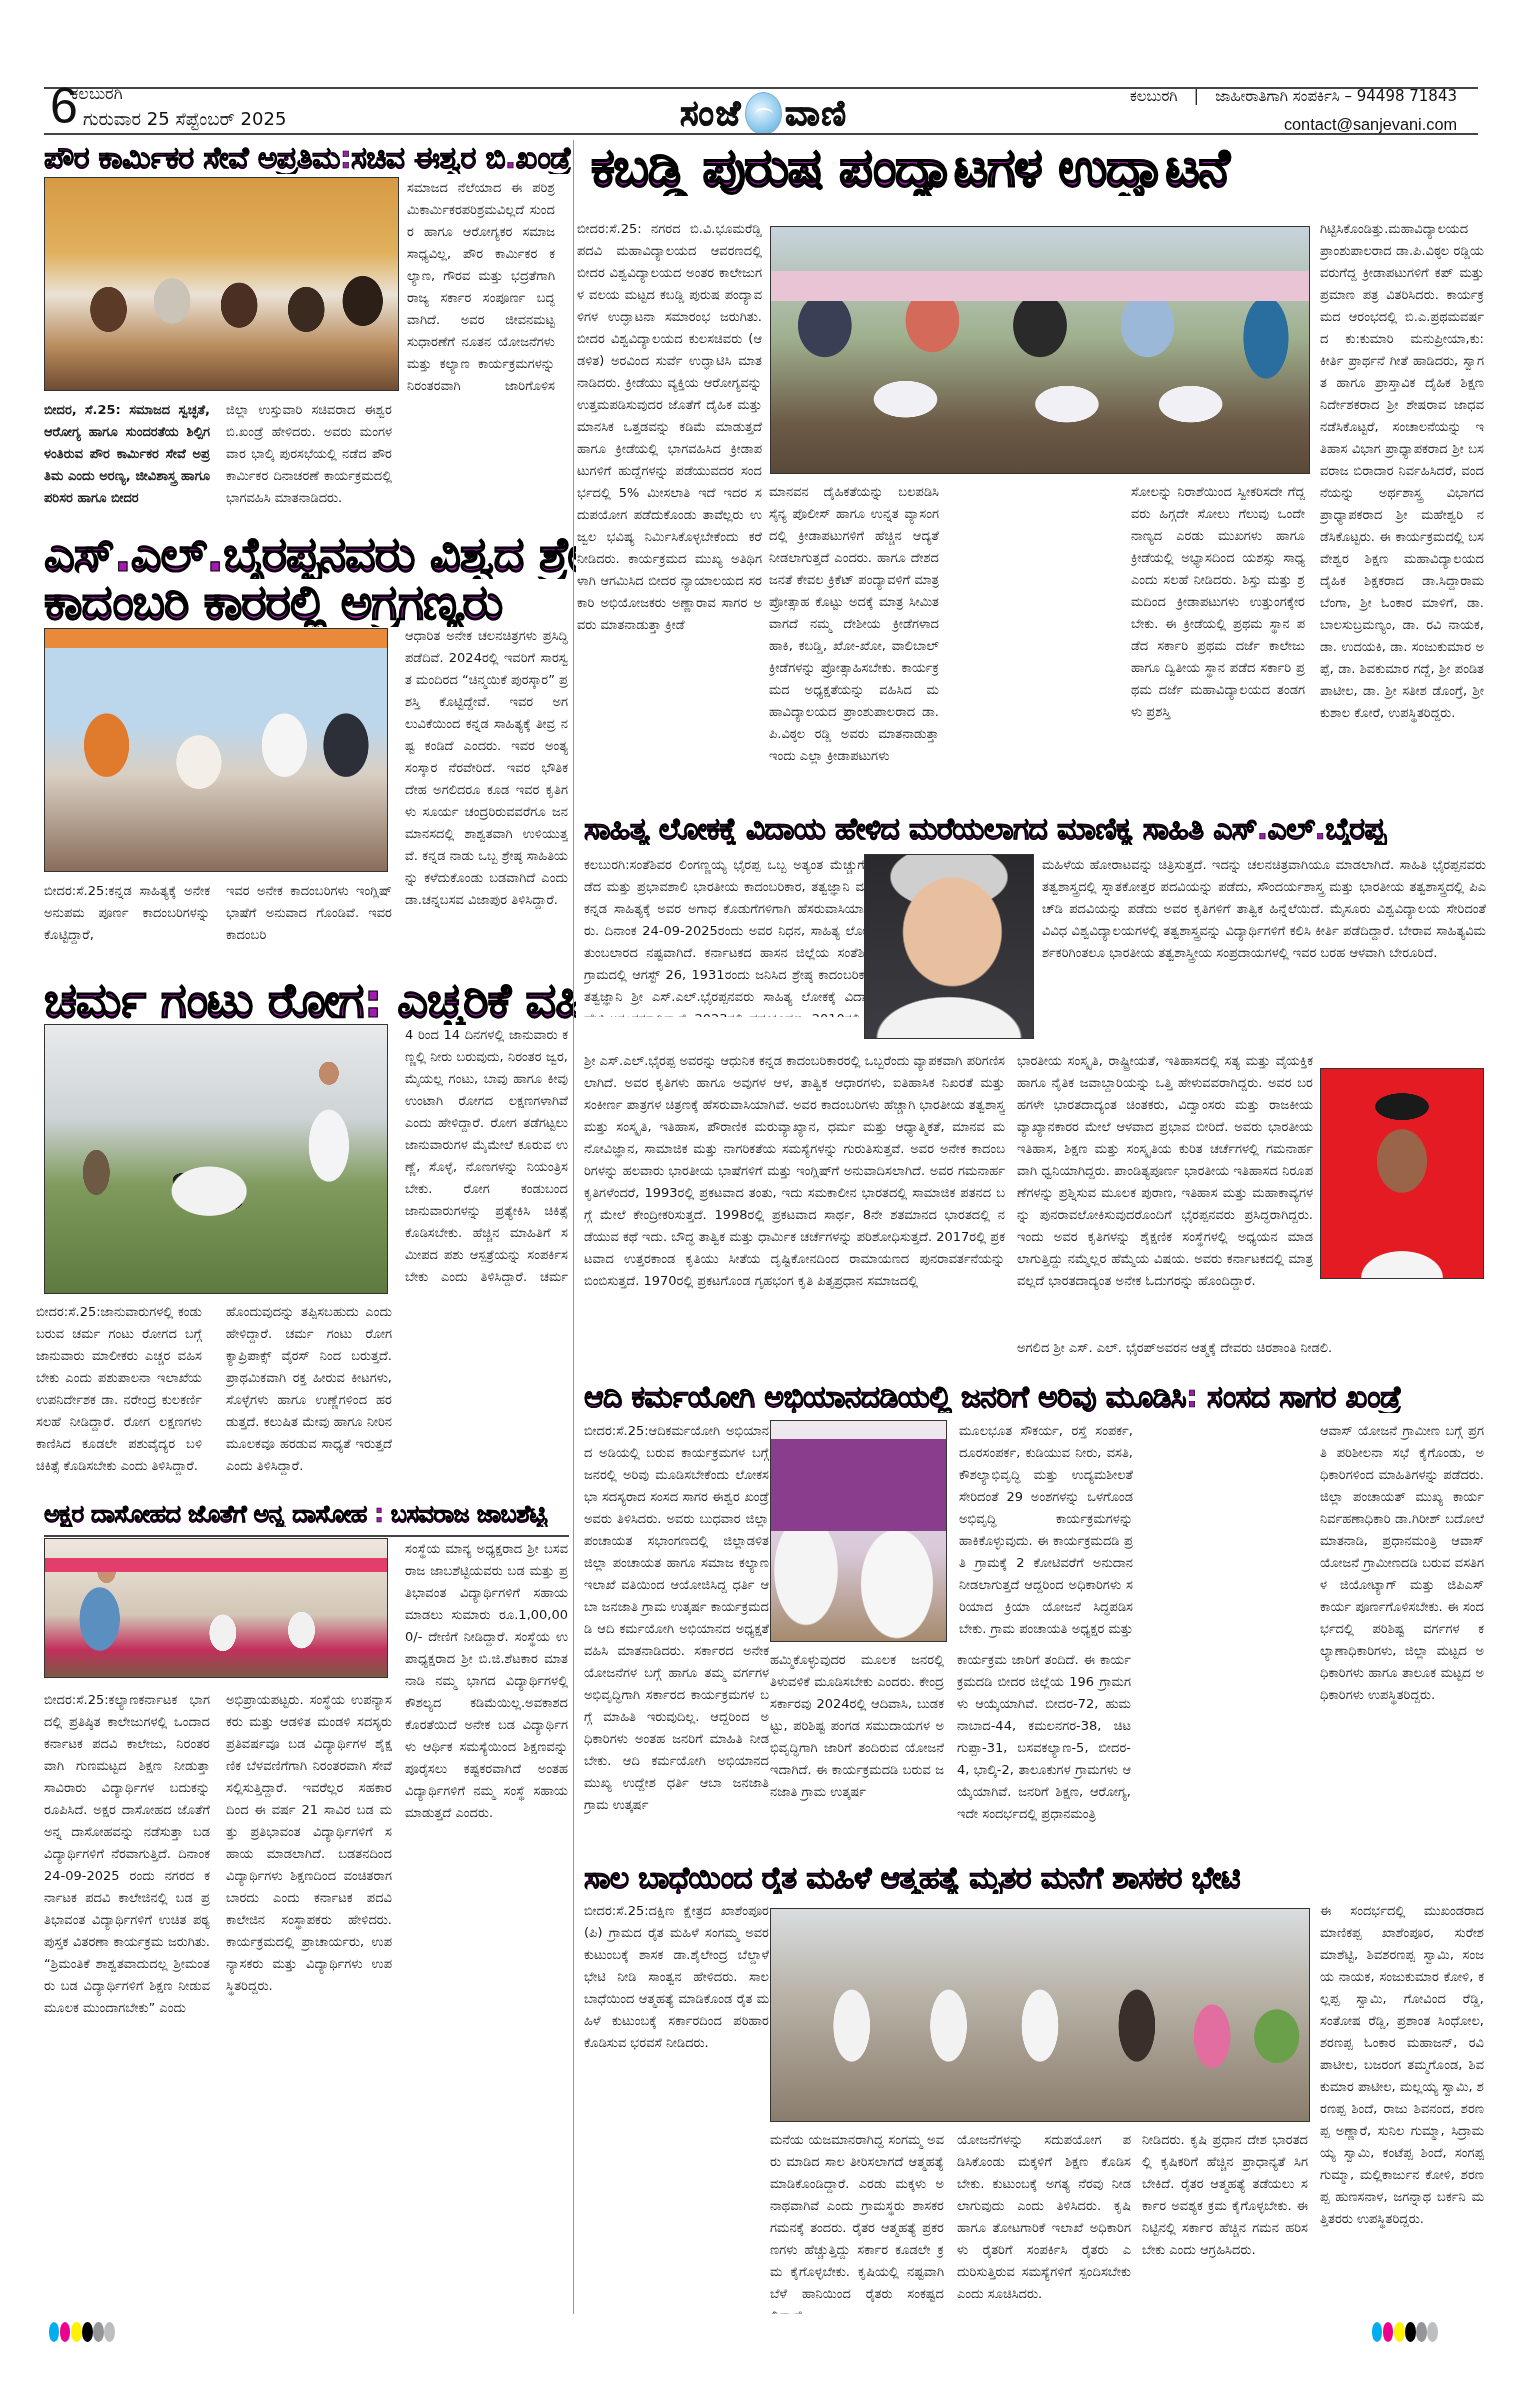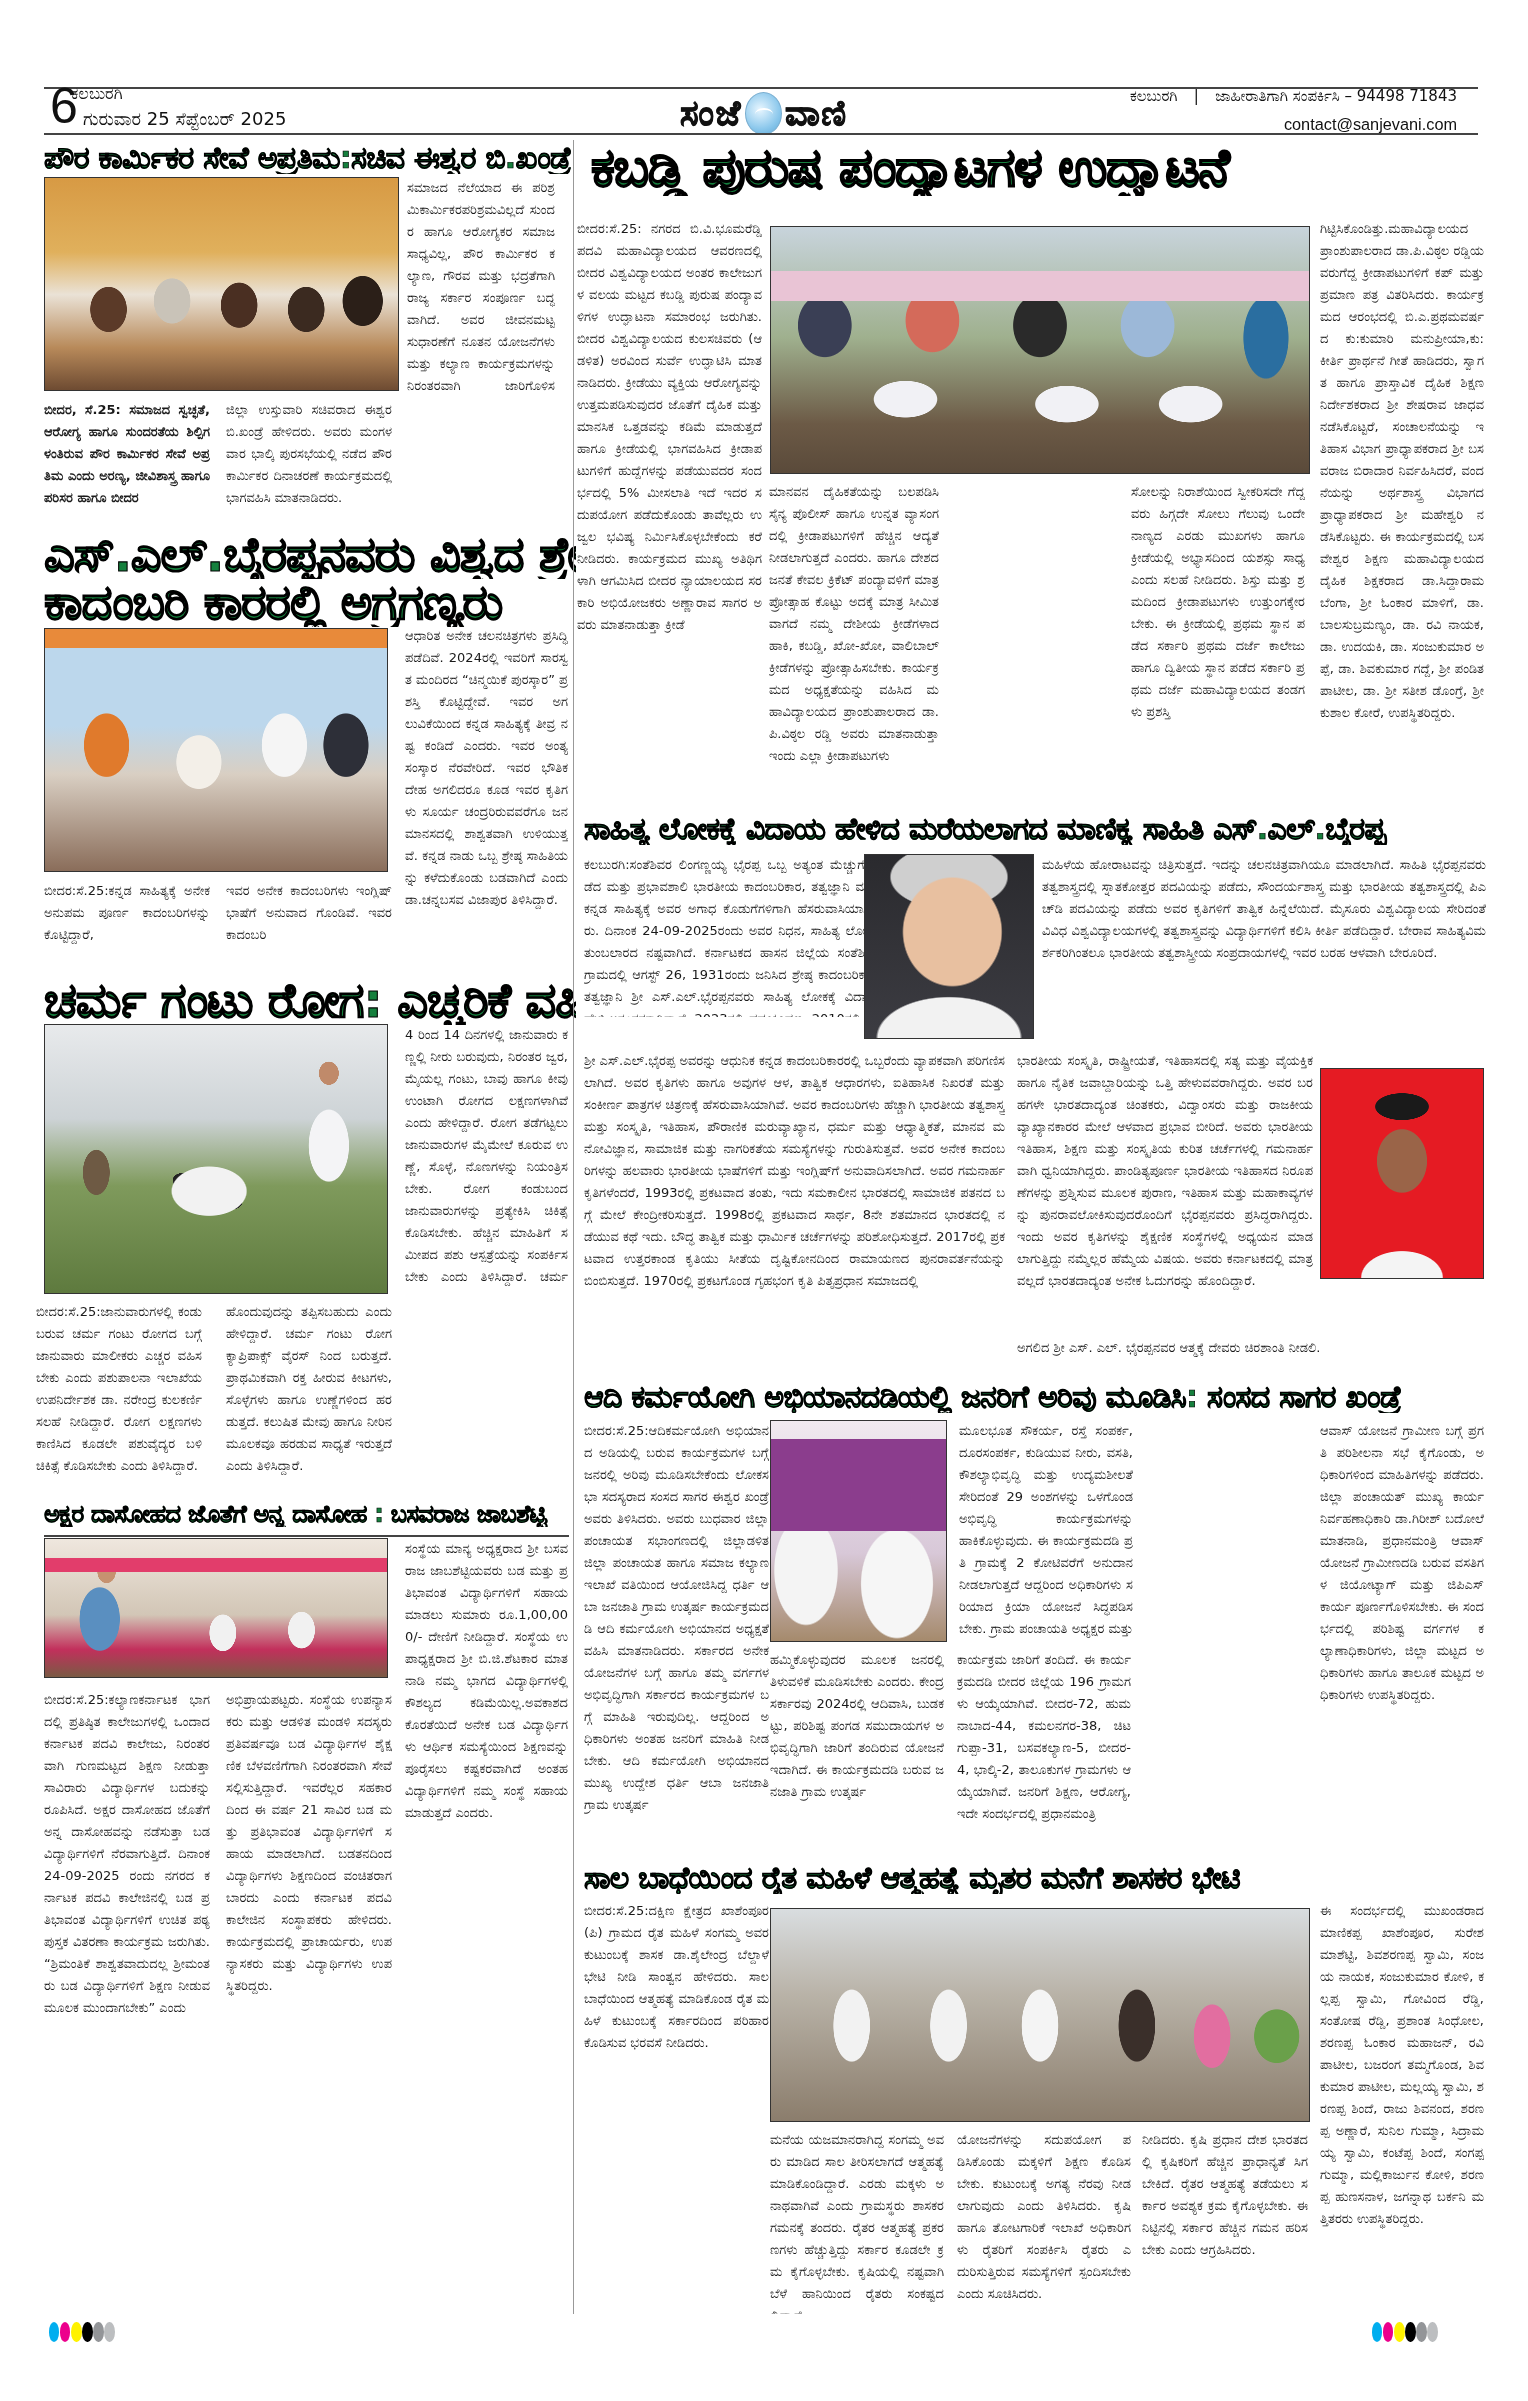--- a/index.html
+++ b/index.html
@@ -13,21 +13,21 @@
   .dateline-date { position: absolute; left: 83px; top: 108px; font-size: 18px; }
   .logo { position: absolute; left: 680px; top: 90px; height: 46px; display: flex; align-items: center; gap: 3px; }
   .logo-text { font-family: "DejaVu Serif", serif; font-weight: bold; font-size: 35px; color: #111; letter-spacing: 1.5px; -webkit-text-stroke: 0.7px #111; }
   .logo-globe { width: 37px; height: 43px; border-radius: 50%; background: radial-gradient(circle at 40% 40%, #e8f6ff 0, #8cc8ec 60%, #5aa6d6 100%); border: 1.5px solid #7aaed0; position: relative; }
   .logo-globe::after { content: ""; position: absolute; left: 9px; top: 15px; width: 18px; height: 10.4px; border-top: 2.2px solid #fff; border-radius: 50%; }
   .hdr-right { position: absolute; right: 71px; top: 87px; text-align: right; font-size: 15px; }
   .hdr-right .row1 { display: flex; gap: 16.3px; justify-content: flex-end; font-family: "DejaVu Sans", sans-serif; }
   .hdr-right .row2 { margin-top: 10.4px; font-family: Liberation Sans, sans-serif; font-size: 16.3px; }
 
   
-  .hl { position: absolute; font-family: "DejaVu Sans", sans-serif; font-weight: 900; color: #15803d; white-space: nowrap; overflow: hidden; line-height: 1.05; }
+  .hl { position: absolute; font-family: "DejaVu Sans", sans-serif; font-weight: 900; color: #a21caf; white-space: nowrap; overflow: hidden; line-height: 1.05; }
   .hl-xl { font-size: 53px; -webkit-text-stroke: 1.5px #000; letter-spacing: -1.5px; }
   .hl-l  { font-size: 48px; -webkit-text-stroke: 1.1px #000; letter-spacing: -1.1px; margin-top: 8px; }
   .hl-m  { font-size: 30px; -webkit-text-stroke: 0.7px #000; letter-spacing: -0.7px; }
   .hl-s  { font-size: 24px; -webkit-text-stroke: 0.6px #000; letter-spacing: -0.7px; }
 
   
   .col { position: absolute; font-size: 13px; line-height: 22px; text-align: justify; color: #1a1a1a; overflow: hidden; word-break: break-all; }
 
   
   .photo { position: absolute; border: 1.5px solid #333; overflow: hidden; }
@@ -160,21 +160,21 @@
 <div class="col" style="left:44px; top:1689px; width:166px; height:625px;">ಬೀದರ:ಸೆ.25:ಕಲ್ಯಾಣಕರ್ನಾಟಕ ಭಾಗದಲ್ಲಿ ಪ್ರತಿಷ್ಠಿತ ಕಾಲೇಜುಗಳಲ್ಲಿ ಒಂದಾದ ಕರ್ನಾಟಕ ಪದವಿ ಕಾಲೇಜು, ನಿರಂತರವಾಗಿ ಗುಣಮಟ್ಟದ ಶಿಕ್ಷಣ ನೀಡುತ್ತಾ ಸಾವಿರಾರು ವಿದ್ಯಾರ್ಥಿಗಳ ಬದುಕನ್ನು ರೂಪಿಸಿದೆ. ಅಕ್ಷರ ದಾಸೋಹದ ಜೊತೆಗೆ ಅನ್ನ ದಾಸೋಹವನ್ನು ನಡೆಸುತ್ತಾ ಬಡ ವಿದ್ಯಾರ್ಥಿಗಳಿಗೆ ನೆರವಾಗುತ್ತಿದೆ. ದಿನಾಂಕ 24-09-2025 ರಂದು ನಗರದ ಕರ್ನಾಟಕ ಪದವಿ ಕಾಲೇಜಿನಲ್ಲಿ ಬಡ ಪ್ರತಿಭಾವಂತ ವಿದ್ಯಾರ್ಥಿಗಳಿಗೆ ಉಚಿತ ಪಠ್ಯಪುಸ್ತಕ ವಿತರಣಾ ಕಾರ್ಯಕ್ರಮ ಜರುಗಿತು. “ಶ್ರಿಮಂತಿಕೆ ಶಾಶ್ವತವಾದುದಲ್ಲ ಶ್ರೀಮಂತರು ಬಡ ವಿದ್ಯಾರ್ಥಿಗಳಿಗೆ ಶಿಕ್ಷಣ ನೀಡುವ ಮೂಲಕ ಮುಂದಾಗಬೇಕು” ಎಂದು</div>
 <div class="col" style="left:226px; top:1689px; width:166px; height:625px;">ಅಭಿಪ್ರಾಯಪಟ್ಟರು. ಸಂಸ್ಥೆಯ ಉಪನ್ಯಾಸಕರು ಮತ್ತು ಆಡಳಿತ ಮಂಡಳಿ ಸದಸ್ಯರು ಪ್ರತಿವರ್ಷವೂ ಬಡ ವಿದ್ಯಾರ್ಥಿಗಳ ಶೈಕ್ಷಣಿಕ ಬೆಳವಣಿಗೆಗಾಗಿ ನಿರಂತರವಾಗಿ ಸೇವೆ ಸಲ್ಲಿಸುತ್ತಿದ್ದಾರೆ. ಇವರೆಲ್ಲರ ಸಹಕಾರದಿಂದ ಈ ವರ್ಷ 21 ಸಾವಿರ ಬಡ ಮತ್ತು ಪ್ರತಿಭಾವಂತ ವಿದ್ಯಾರ್ಥಿಗಳಿಗೆ ಸಹಾಯ ಮಾಡಲಾಗಿದೆ. ಬಡತನದಿಂದ ವಿದ್ಯಾರ್ಥಿಗಳು ಶಿಕ್ಷಣದಿಂದ ವಂಚಿತರಾಗಬಾರದು ಎಂದು ಕರ್ನಾಟಕ ಪದವಿ ಕಾಲೇಜಿನ ಸಂಸ್ಥಾಪಕರು ಹೇಳಿದರು. ಕಾರ್ಯಕ್ರಮದಲ್ಲಿ ಪ್ರಾಚಾರ್ಯರು, ಉಪನ್ಯಾಸಕರು ಮತ್ತು ವಿದ್ಯಾರ್ಥಿಗಳು ಉಪಸ್ಥಿತರಿದ್ದರು.</div>
 
 <div class="hl hl-m" style="left:584px; top:813px; width:902px;">ಸಾಹಿತ್ಯ ಲೋಕಕ್ಕೆ ವಿದಾಯ ಹೇಳಿದ ಮರೆಯಲಾಗದ ಮಾಣಿಕ್ಯ ಸಾಹಿತಿ ಎಸ್.ಎಲ್.ಬೈರಪ್ಪ</div>
 <div class="col" style="left:584px; top:854px; width:296px; height:163px;">ಕಲಬುರಗಿ:ಸಂತೆಶಿವರ ಲಿಂಗಣ್ಣಯ್ಯ ಭೈರಪ್ಪ ಒಬ್ಬ ಅತ್ಯಂತ ಮೆಚ್ಚುಗೆ ಪಡೆದ ಮತ್ತು ಪ್ರಭಾವಶಾಲಿ ಭಾರತೀಯ ಕಾದಂಬರಿಕಾರ, ತತ್ವಜ್ಞಾನಿ ಮತ್ತು ಕನ್ನಡ ಸಾಹಿತ್ಯಕ್ಕೆ ಅವರ ಅಗಾಧ ಕೊಡುಗೆಗಳಿಗಾಗಿ ಹೆಸರುವಾಸಿಯಾಗಿದ್ದರು. ದಿನಾಂಕ 24-09-2025ರಂದು ಅವರ ನಿಧನ, ಸಾಹಿತ್ಯ ಲೋಕಕ್ಕೆ ತುಂಬಲಾರದ ನಷ್ಟವಾಗಿದೆ. ಕರ್ನಾಟಕದ ಹಾಸನ ಜಿಲ್ಲೆಯ ಸಂತೆಶಿವರ ಗ್ರಾಮದಲ್ಲಿ ಆಗಸ್ಟ್ 26, 1931ರಂದು ಜನಿಸಿದ ಶ್ರೇಷ್ಠ ಕಾದಂಬರಿಕಾರ, ತತ್ವಜ್ಞಾನಿ ಶ್ರೀ ಎಸ್.ಎಲ್.ಭೈರಪ್ಪನವರು ಸಾಹಿತ್ಯ ಲೋಕಕ್ಕೆ ವಿದಾಯ ಹೇಳಿ ಅಸ್ತಂಗತರಾಗಿದ್ದಾರೆ. 2023ರಲ್ಲಿ ಪದ್ಮಭೂಷಣ, 2010ರಲ್ಲಿ ಸರಸ್ವತಿ ಸಮ್ಮಾನ್, 2015ರಲ್ಲಿ ಸಾಹಿತ್ಯ ಅಕಾಡೆಮಿ ಫೆಲೋಶಿಪ್ ಪಡೆದ ಶ್ರೀ ಭೈರಪ್ಪನವರು ಅನೇಕ ರಾಜ್ಯ ಸಾಹಿತ್ಯ ಪ್ರಶಸ್ತಿಗಳು ಮತ್ತು ಗೌರವ ಡಾಕ್ಟರೇಟ್‍ಗಳನ್ನು ಪಡೆದ ಅಪ್ರತಿಮ ಸಾಹಿತಿ.</div>
 <div class="photo ph-writer" style="left:864px; top:854px; width:170px; height:185px;" title="photo: S.L. Bhyrappa portrait"></div>
 <div class="col" style="left:1042px; top:854px; width:444px; height:196px;">ಮಹಿಳೆಯ ಹೋರಾಟವನ್ನು ಚಿತ್ರಿಸುತ್ತದೆ. ಇದನ್ನು ಚಲನಚಿತ್ರವಾಗಿಯೂ ಮಾಡಲಾಗಿದೆ. ಸಾಹಿತಿ ಭೈರಪ್ಪನವರು ತತ್ವಶಾಸ್ತ್ರದಲ್ಲಿ ಸ್ನಾತಕೋತ್ತರ ಪದವಿಯನ್ನು ಪಡೆದು, ಸೌಂದರ್ಯಶಾಸ್ತ್ರ ಮತ್ತು ಭಾರತೀಯ ತತ್ವಶಾಸ್ತ್ರದಲ್ಲಿ ಪಿಎಚ್‍ಡಿ ಪದವಿಯನ್ನು ಪಡೆದು ಅವರ ಕೃತಿಗಳಿಗೆ ತಾತ್ವಿಕ ಹಿನ್ನೆಲೆಯಿದೆ. ಮೈಸೂರು ವಿಶ್ವವಿದ್ಯಾಲಯ ಸೇರಿದಂತೆ ವಿವಿಧ ವಿಶ್ವವಿದ್ಯಾಲಯಗಳಲ್ಲಿ ತತ್ವಶಾಸ್ತ್ರವನ್ನು ವಿದ್ಯಾರ್ಥಿಗಳಿಗೆ ಕಲಿಸಿ ಕೀರ್ತಿ ಪಡೆದಿದ್ದಾರೆ. ಬೇರಾವ ಸಾಹಿತ್ಯವಿಮರ್ಶಕರಿಗಿಂತಲೂ ಭಾರತೀಯ ತತ್ವಶಾಸ್ತ್ರೀಯ ಸಂಪ್ರದಾಯಗಳಲ್ಲಿ ಇವರ ಬರಹ ಆಳವಾಗಿ ಬೇರೂರಿದೆ.</div>
 <div class="col" style="left:584px; top:1050px; width:421px; height:303px;">ಶ್ರೀ ಎಸ್.ಎಲ್.ಭೈರಪ್ಪ ಅವರನ್ನು ಆಧುನಿಕ ಕನ್ನಡ ಕಾದಂಬರಿಕಾರರಲ್ಲಿ ಒಬ್ಬರೆಂದು ವ್ಯಾಪಕವಾಗಿ ಪರಿಗಣಿಸಲಾಗಿದೆ. ಅವರ ಕೃತಿಗಳು ಹಾಗೂ ಅವುಗಳ ಆಳ, ತಾತ್ವಿಕ ಆಧಾರಗಳು, ಐತಿಹಾಸಿಕ ನಿಖರತೆ ಮತ್ತು ಸಂಕೀರ್ಣ ಪಾತ್ರಗಳ ಚಿತ್ರಣಕ್ಕೆ ಹೆಸರುವಾಸಿಯಾಗಿವೆ. ಅವರ ಕಾದಂಬರಿಗಳು ಹೆಚ್ಚಾಗಿ ಭಾರತೀಯ ತತ್ವಶಾಸ್ತ್ರ ಮತ್ತು ಸಂಸ್ಕೃತಿ, ಇತಿಹಾಸ, ಪೌರಾಣಿಕ ಮರುವ್ಯಾಖ್ಯಾನ, ಧರ್ಮ ಮತ್ತು ಆಧ್ಯಾತ್ಮಿಕತೆ, ಮಾನವ ಮನೋವಿಜ್ಞಾನ, ಸಾಮಾಜಿಕ ಮತ್ತು ನಾಗರಿಕತೆಯ ಸಮಸ್ಯೆಗಳನ್ನು ಗುರುತಿಸುತ್ತವೆ. ಅವರ ಅನೇಕ ಕಾದಂಬರಿಗಳನ್ನು ಹಲವಾರು ಭಾರತೀಯ ಭಾಷೆಗಳಿಗೆ ಮತ್ತು ಇಂಗ್ಲಿಷ್‍ಗೆ ಅನುವಾದಿಸಲಾಗಿದೆ. ಅವರ ಗಮನಾರ್ಹ ಕೃತಿಗಳೆಂದರೆ, 1993ರಲ್ಲಿ ಪ್ರಕಟವಾದ ತಂತು, ಇದು ಸಮಕಾಲೀನ ಭಾರತದಲ್ಲಿ ಸಾಮಾಜಿಕ ಪತನದ ಬಗ್ಗೆ ಮೇಲೆ ಕೇಂದ್ರೀಕರಿಸುತ್ತದೆ. 1998ರಲ್ಲಿ ಪ್ರಕಟವಾದ ಸಾರ್ಥ, 8ನೇ ಶತಮಾನದ ಭಾರತದಲ್ಲಿ ನಡೆಯುವ ಕಥೆ ಇದು. ಬೌದ್ಧ ತಾತ್ವಿಕ ಮತ್ತು ಧಾರ್ಮಿಕ ಚರ್ಚೆಗಳನ್ನು ಪರಿಶೋಧಿಸುತ್ತದೆ. 2017ರಲ್ಲಿ ಪ್ರಕಟವಾದ ಉತ್ತರಕಾಂಡ ಕೃತಿಯು ಸೀತೆಯ ದೃಷ್ಟಿಕೋನದಿಂದ ರಾಮಾಯಣದ ಪುನರಾವರ್ತನೆಯನ್ನು ಬಿಂಬಿಸುತ್ತದೆ. 1970ರಲ್ಲಿ ಪ್ರಕಟಗೊಂಡ ಗೃಹಭಂಗ ಕೃತಿ ಪಿತೃಪ್ರಧಾನ ಸಮಾಜದಲ್ಲಿ</div>
 <div class="col" style="left:1017px; top:1050px; width:296px; height:281px;">ಭಾರತೀಯ ಸಂಸ್ಕೃತಿ, ರಾಷ್ಟ್ರೀಯತೆ, ಇತಿಹಾಸದಲ್ಲಿ ಸತ್ಯ ಮತ್ತು ವೈಯಕ್ತಿಕ ಹಾಗೂ ನೈತಿಕ ಜವಾಬ್ದಾರಿಯನ್ನು ಒತ್ತಿ ಹೇಳುವವರಾಗಿದ್ದರು. ಅವರ ಬರಹಗಳೇ ಭಾರತದಾದ್ಯಂತ ಚಿಂತಕರು, ವಿದ್ವಾಂಸರು ಮತ್ತು ರಾಜಕೀಯ ವ್ಯಾಖ್ಯಾನಕಾರರ ಮೇಲೆ ಆಳವಾದ ಪ್ರಭಾವ ಬೀರಿದೆ. ಅವರು ಭಾರತೀಯ ಇತಿಹಾಸ, ಶಿಕ್ಷಣ ಮತ್ತು ಸಂಸ್ಕೃತಿಯ ಕುರಿತ ಚರ್ಚೆಗಳಲ್ಲಿ ಗಮನಾರ್ಹವಾಗಿ ಧ್ವನಿಯಾಗಿದ್ದರು. ಪಾಂಡಿತ್ಯಪೂರ್ಣ ಭಾರತೀಯ ಇತಿಹಾಸದ ನಿರೂಪಣೆಗಳನ್ನು ಪ್ರಶ್ನಿಸುವ ಮೂಲಕ ಪುರಾಣ, ಇತಿಹಾಸ ಮತ್ತು ಮಹಾಕಾವ್ಯಗಳನ್ನು ಪುನರಾವಲೋಕಿಸುವುದರೊಂದಿಗೆ ಭೈರಪ್ಪನವರು ಪ್ರಸಿದ್ಧರಾಗಿದ್ದರು. ಇಂದು ಅವರ ಕೃತಿಗಳನ್ನು ಶೈಕ್ಷಣಿಕ ಸಂಸ್ಥೆಗಳಲ್ಲಿ ಅಧ್ಯಯನ ಮಾಡಲಾಗುತ್ತಿದ್ದು ನಮ್ಮೆಲ್ಲರ ಹೆಮ್ಮೆಯ ವಿಷಯ. ಅವರು ಕರ್ನಾಟಕದಲ್ಲಿ ಮಾತ್ರವಲ್ಲದೆ ಭಾರತದಾದ್ಯಂತ ಅನೇಕ ಓದುಗರನ್ನು ಹೊಂದಿದ್ದಾರೆ.</div>
 <div class="photo ph-portrait" style="left:1320px; top:1068px; width:164px; height:211px;" title="photo: author portrait"></div>
-<div class="col" style="left:1017px; top:1337px; width:469px; height:24px;">ಅಗಲಿದ ಶ್ರೀ ಎಸ್. ಎಲ್. ಭೈರಪ್ಪನವರ ಆತ್ಮಕ್ಕೆ ದೇವರು ಚಿರಶಾಂತಿ ನೀಡಲಿ.</div>
+<div class="col" style="left:1017px; top:1337px; width:469px; height:24px;">ಅಗಲಿದ ಶ್ರೀ ಎಸ್. ಎಲ್. ಭೈರಪ್ಅವರನ ಆತ್ಮಕ್ಕೆ ದೇವರು ಚಿರಶಾಂತಿ ನೀಡಲಿ.</div>
 
 <div class="hl hl-m" style="left:584px; top:1381px; width:902px;">ಆದಿ ಕರ್ಮಯೋಗಿ ಅಭಿಯಾನದಡಿಯಲ್ಲಿ ಜನರಿಗೆ ಅರಿವು ಮೂಡಿಸಿ: ಸಂಸದ ಸಾಗರ ಖಂಡ್ರೆ</div>
 <div class="col" style="left:584px; top:1420px; width:185px; height:429px;">ಬೀದರ:ಸೆ.25:ಆದಿಕರ್ಮಯೋಗಿ ಅಭಿಯಾನದ ಅಡಿಯಲ್ಲಿ ಬರುವ ಕಾರ್ಯಕ್ರಮಗಳ ಬಗ್ಗೆ ಜನರಲ್ಲಿ ಅರಿವು ಮೂಡಿಸಬೇಕೆಂದು ಲೋಕಸಭಾ ಸದಸ್ಯರಾದ ಸಂಸದ ಸಾಗರ ಈಶ್ವರ ಖಂಡ್ರೆ ಅವರು ತಿಳಿಸಿದರು. ಅವರು ಬುಧವಾರ ಜಿಲ್ಲಾ ಪಂಚಾಯತ ಸಭಾಂಗಣದಲ್ಲಿ ಜಿಲ್ಲಾಡಳಿತ ಜಿಲ್ಲಾ ಪಂಚಾಯತ ಹಾಗೂ ಸಮಾಜ ಕಲ್ಯಾಣ ಇಲಾಖೆ ವತಿಯಿಂದ ಆಯೋಜಿಸಿದ್ದ ಧರ್ತಿ ಆಬಾ ಜನಜಾತಿ ಗ್ರಾಮ ಉತ್ಕರ್ಷ ಕಾರ್ಯಕ್ರಮದಡಿ ಆದಿ ಕರ್ಮಯೋಗಿ ಅಭಿಯಾನದ ಅಧ್ಯಕ್ಷತೆ ವಹಿಸಿ ಮಾತನಾಡಿದರು. ಸರ್ಕಾರದ ಅನೇಕ ಯೋಜನೆಗಳ ಬಗ್ಗೆ ಹಾಗೂ ತಮ್ಮ ವರ್ಗಗಳ ಅಭಿವೃದ್ಧಿಗಾಗಿ ಸರ್ಕಾರದ ಕಾರ್ಯಕ್ರಮಗಳ ಬಗ್ಗೆ ಮಾಹಿತಿ ಇರುವುದಿಲ್ಲ. ಆದ್ದರಿಂದ ಅಧಿಕಾರಿಗಳು ಅಂತಹ ಜನರಿಗೆ ಮಾಹಿತಿ ನೀಡಬೇಕು. ಆದಿ ಕರ್ಮಯೋಗಿ ಅಭಿಯಾನದ ಮುಖ್ಯ ಉದ್ದೇಶ ಧರ್ತಿ ಆಬಾ ಜನಜಾತಿ ಗ್ರಾಮ ಉತ್ಕರ್ಷ</div>
 <div class="photo ph-meeting" style="left:770px; top:1420px; width:177px; height:222px;" title="photo: Adi Karmayogi meeting"></div>
 <div class="col" style="left:770px; top:1649px; width:174px; height:200px;">ಹಮ್ಮಿಕೊಳ್ಳುವುದರ ಮೂಲಕ ಜನರಲ್ಲಿ ತಿಳುವಳಿಕೆ ಮೂಡಿಸಬೇಕು ಎಂದರು. ಕೇಂದ್ರಸರ್ಕಾರವು 2024ರಲ್ಲಿ ಆದಿವಾಸಿ, ಬುಡಕಟ್ಟು, ಪರಿಶಿಷ್ಟ ಪಂಗಡ ಸಮುದಾಯಗಳ ಅಭಿವೃದ್ಧಿಗಾಗಿ ಜಾರಿಗೆ ತಂದಿರುವ ಯೋಜನೆ ಇದಾಗಿದೆ. ಈ ಕಾರ್ಯಕ್ರಮದಡಿ ಬರುವ ಜನಜಾತಿ ಗ್ರಾಮ ಉತ್ಕರ್ಷ</div>
 <div class="col" style="left:957px; top:1649px; width:174px; height:200px;">ಕಾರ್ಯಕ್ರಮ ಜಾರಿಗೆ ತಂದಿದೆ. ಈ ಕಾರ್ಯಕ್ರಮದಡಿ ಬೀದರ ಜಿಲ್ಲೆಯ 196 ಗ್ರಾಮಗಳು ಆಯ್ಕೆಯಾಗಿವೆ. ಬೀದರ-72, ಹುಮನಾಬಾದ-44, ಕಮಲನಗರ-38, ಚಿಟಗುಪ್ಪಾ-31, ಬಸವಕಲ್ಯಾಣ-5, ಬೀದರ-4, ಭಾಲ್ಕಿ-2, ತಾಲೂಕುಗಳ ಗ್ರಾಮಗಳು ಆಯ್ಕೆಯಾಗಿವೆ. ಜನರಿಗೆ ಶಿಕ್ಷಣ, ಆರೋಗ್ಯ, ಇದೇ ಸಂದರ್ಭದಲ್ಲಿ ಪ್ರಧಾನಮಂತ್ರಿ</div>
 <div class="col" style="left:959px; top:1420px; width:174px; height:222px;">ಮೂಲಭೂತ ಸೌಕರ್ಯ, ರಸ್ತೆ ಸಂಪರ್ಕ, ದೂರಸಂಪರ್ಕ, ಕುಡಿಯುವ ನೀರು, ವಸತಿ, ಕೌಶಲ್ಯಾಭಿವೃದ್ಧಿ ಮತ್ತು ಉದ್ಯಮಶೀಲತೆ ಸೇರಿದಂತೆ 29 ಅಂಶಗಳನ್ನು ಒಳಗೊಂಡ ಅಭಿವೃದ್ಧಿ ಕಾರ್ಯಕ್ರಮಗಳನ್ನು ಹಾಕಿಕೊಳ್ಳುವುದು. ಈ ಕಾರ್ಯಕ್ರಮದಡಿ ಪ್ರತಿ ಗ್ರಾಮಕ್ಕೆ 2 ಕೋಟಿವರೆಗೆ ಅನುದಾನ ನೀಡಲಾಗುತ್ತದೆ ಆದ್ದರಿಂದ ಅಧಿಕಾರಿಗಳು ಸರಿಯಾದ ಕ್ರಿಯಾ ಯೋಜನೆ ಸಿದ್ಧಪಡಿಸಬೇಕು. ಗ್ರಾಮ ಪಂಚಾಯತಿ ಅಧ್ಯಕ್ಷರ ಮತ್ತು ಸದಸ್ಯರ ಸಮನ್ವಯದೊಂದಿಗೆ ಕಾರ್ಯಕ್ರಮ ರೂಪಿಸಬೇಕು ಎಂದು ಸೂಚಿಸಿದರು.</div>
 <div class="col" style="left:1142px; top:1420px; width:166px; height:429px;"></div>
 <div class="col" style="left:1320px; top:1420px; width:164px; height:429px;">ಆವಾಸ್ ಯೋಜನೆ ಗ್ರಾಮೀಣ ಬಗ್ಗೆ ಪ್ರಗತಿ ಪರಿಶೀಲನಾ ಸಭೆ ಕೈಗೊಂಡು, ಅಧಿಕಾರಿಗಳಿಂದ ಮಾಹಿತಿಗಳನ್ನು ಪಡೆದರು. ಜಿಲ್ಲಾ ಪಂಚಾಯತ್ ಮುಖ್ಯ ಕಾರ್ಯನಿರ್ವಹಣಾಧಿಕಾರಿ ಡಾ.ಗಿರೀಶ್ ಬದೋಲೆ ಮಾತನಾಡಿ, ಪ್ರಧಾನಮಂತ್ರಿ ಆವಾಸ್ ಯೋಜನೆ ಗ್ರಾಮೀಣದಡಿ ಬರುವ ವಸತಿಗಳ ಜಿಯೋಟ್ಯಾಗ್ ಮತ್ತು ಜಿಪಿಎಸ್ ಕಾರ್ಯ ಪೂರ್ಣಗೊಳಿಸಬೇಕು. ಈ ಸಂದರ್ಭದಲ್ಲಿ ಪರಿಶಿಷ್ಟ ವರ್ಗಗಳ ಕಲ್ಯಾಣಾಧಿಕಾರಿಗಳು, ಜಿಲ್ಲಾ ಮಟ್ಟದ ಅಧಿಕಾರಿಗಳು ಹಾಗೂ ತಾಲೂಕ ಮಟ್ಟದ ಅಧಿಕಾರಿಗಳು ಉಪಸ್ಥಿತರಿದ್ದರು.</div>
 

